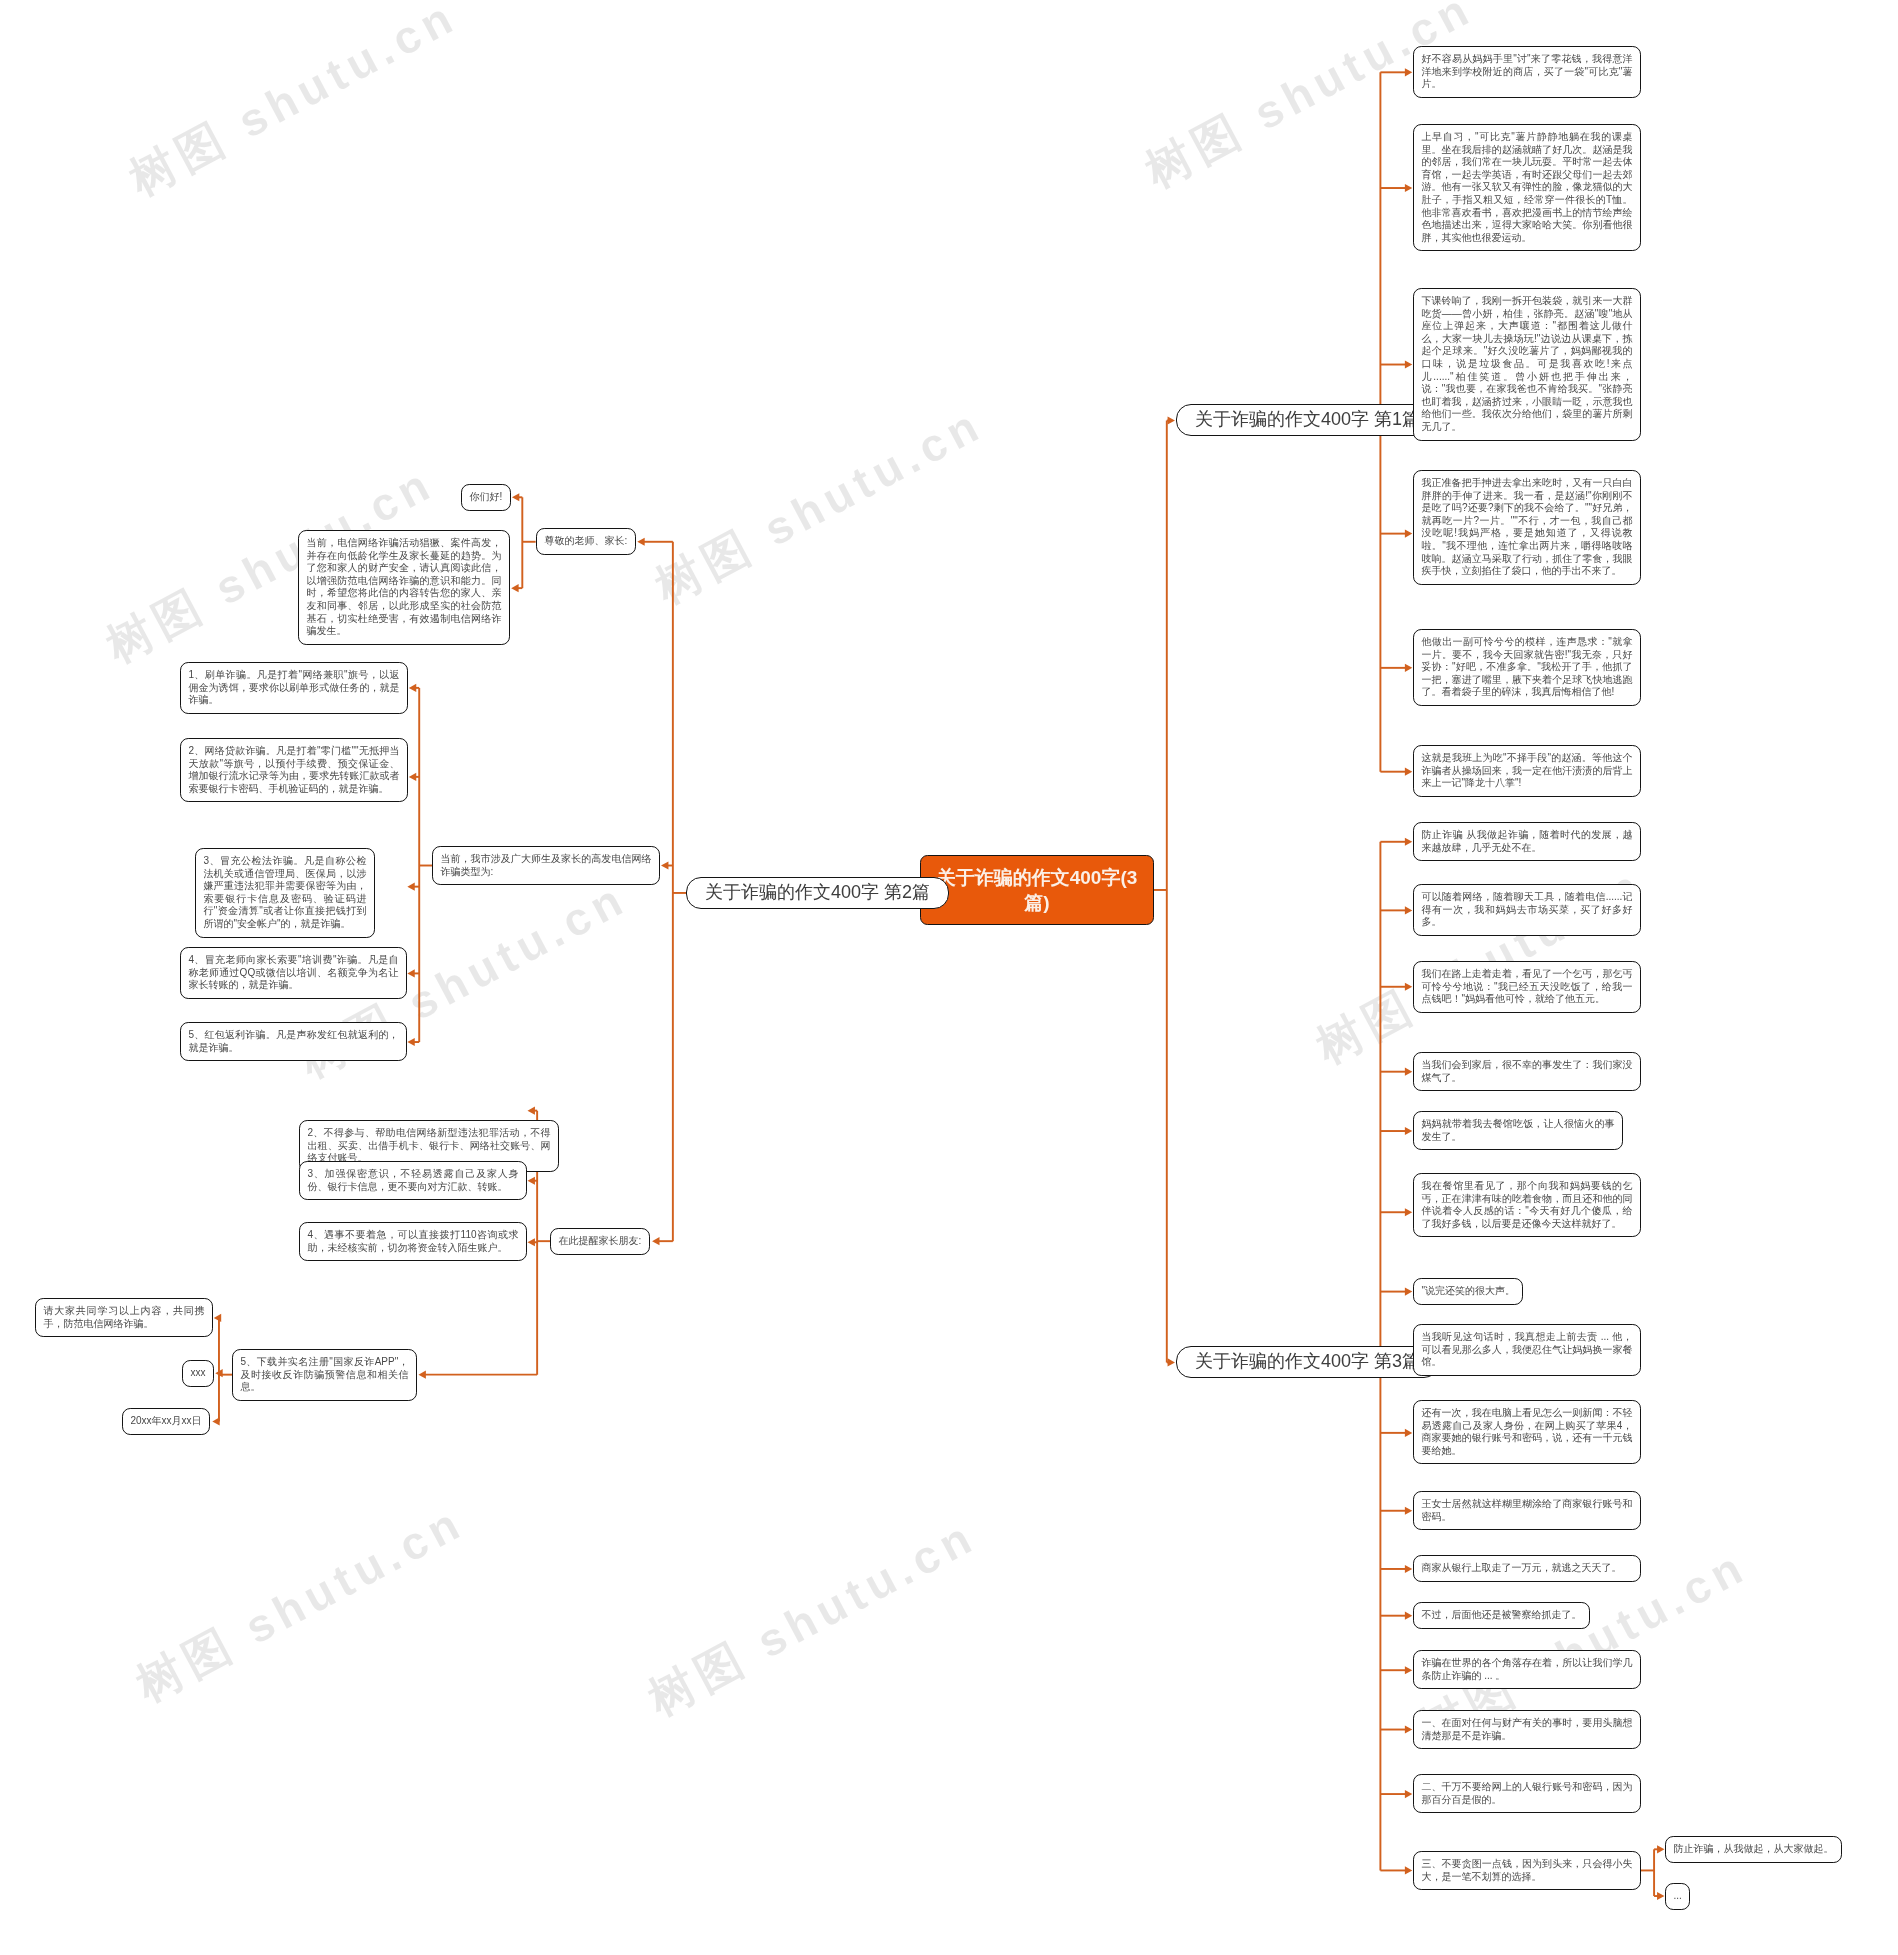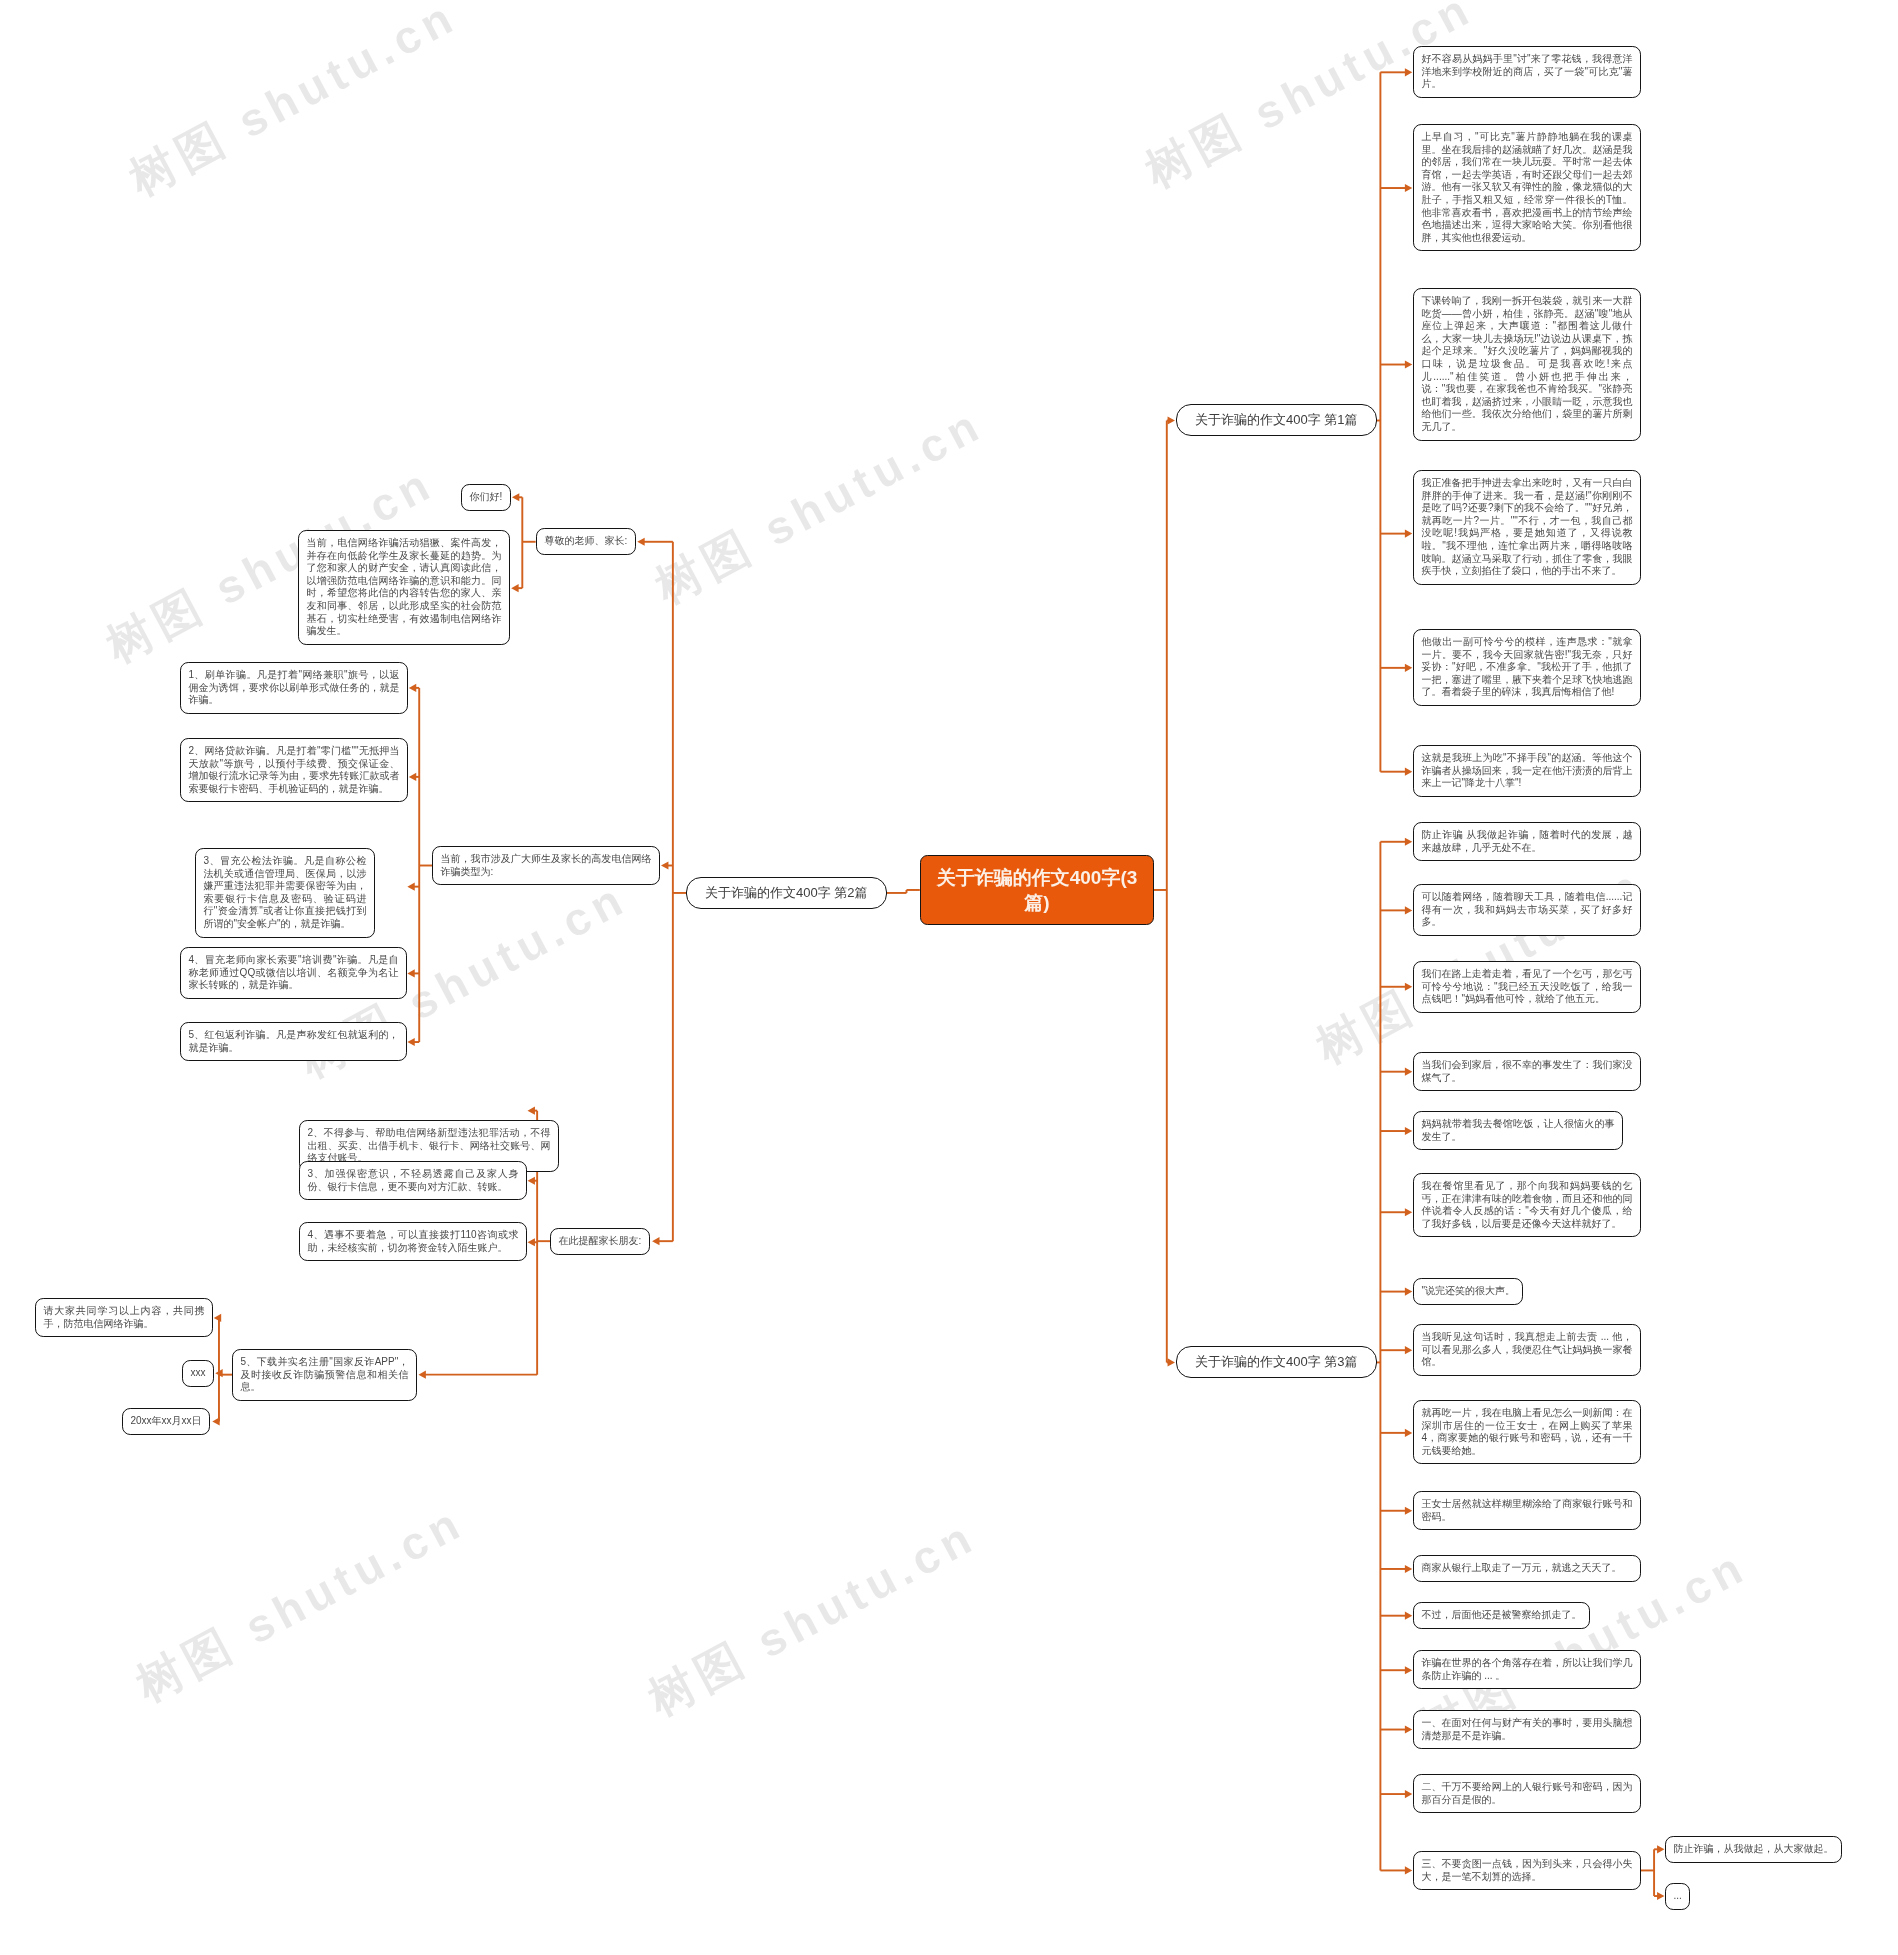--- a/index.html
+++ b/index.html
@@ -17,21 +17,21 @@
   #wires{position:absolute;left:0;top:0;z-index:2;}
   .node{
     position:absolute;box-sizing:border-box;z-index:3;
     background:#ffffff;border:1.5px solid #141414;
     color:#474747;font-size:10px;line-height:12.6px;
     padding:6px 7.4px;border-radius:8.2px;
     text-align:justify;
   }
   .nowrap{white-space:nowrap;text-align:right;}
   .pill{
-    border-radius:15px;font-size:13px;line-height:15px;
+    border-radius:15px;font-size:18px;line-height:15px;
     padding:7.4px 18px;white-space:nowrap;color:#3d3d3d;text-align:center;
   }
   .center{
     background:#E8590B;color:#FBEFE6;font-size:19px;line-height:25px;
     font-weight:bold;text-align:center;border-radius:7.4px;
     padding:9px 7.4px;border:1.9px solid #141414;
   }
 </style>
 </head>
 <body>
@@ -191,21 +191,21 @@
   <div class="node" id="nd-a6" style="left:1413px;top:745px;width:228px">这就是我班上为吃"不择手段"的赵涵。等他这个诈骗者从操场回来，我一定在他汗渍渍的后背上来上一记"降龙十八掌"!</div>
 
   <div class="node" id="nd-b1" style="left:1413px;top:822px;width:228px">防止诈骗 从我做起诈骗，随着时代的发展，越来越放肆，几乎无处不在。</div>
   <div class="node" id="nd-b2" style="left:1413px;top:884px;width:228px">可以随着网络，随着聊天工具，随着电信......记得有一次，我和妈妈去市场买菜，买了好多好多。</div>
   <div class="node" id="nd-b3" style="left:1413px;top:961px;width:228px">我们在路上走着走着，看见了一个乞丐，那乞丐可怜兮兮地说："我已经五天没吃饭了，给我一点钱吧！"妈妈看他可怜，就给了他五元。</div>
   <div class="node" id="nd-b4" style="left:1413px;top:1052px;width:228px">当我们会到家后，很不幸的事发生了：我们家没煤气了。</div>
   <div class="node" id="nd-b5" style="left:1413px;top:1111px;width:210px">妈妈就带着我去餐馆吃饭，让人很恼火的事发生了。</div>
   <div class="node" id="nd-b6" style="left:1413px;top:1173px;width:228px">我在餐馆里看见了，那个向我和妈妈要钱的乞丐，正在津津有味的吃着食物，而且还和他的同伴说着令人反感的话："今天有好几个傻瓜，给了我好多钱，以后要是还像今天这样就好了。</div>
   <div class="node nowrap" id="nd-b7" style="left:1413px;top:1278px">"说完还笑的很大声。</div>
   <div class="node" id="nd-b8" style="left:1413px;top:1324px;width:228px">当我听见这句话时，我真想走上前去责 ... 他，可以看见那么多人，我便忍住气让妈妈换一家餐馆。</div>
-  <div class="node" id="nd-b9" style="left:1413px;top:1400px;width:228px">就再吃一片，我在电脑上看见怎么一则新闻：在深圳市居住的一位王女士，在网上购买了苹果4，商家要她的银行账号和密码，说，还有一千元钱要给她。</div>
+  <div class="node" id="nd-b9" style="left:1413px;top:1400px;width:228px">还有一次，我在电脑上看见怎么一则新闻：不轻易透露自己及家人身份，在网上购买了苹果4，商家要她的银行账号和密码，说，还有一千元钱要给她。</div>
   <div class="node" id="nd-b10" style="left:1413px;top:1491px;width:228px">王女士居然就这样糊里糊涂给了商家银行账号和密码。</div>
   <div class="node" id="nd-b11" style="left:1413px;top:1555px;width:228px">商家从银行上取走了一万元，就逃之夭夭了。</div>
   <div class="node nowrap" id="nd-b12" style="left:1413px;top:1602px">不过，后面他还是被警察给抓走了。</div>
   <div class="node" id="nd-b13" style="left:1413px;top:1650px;width:228px">诈骗在世界的各个角落存在着，所以让我们学几条防止诈骗的 ... 。</div>
   <div class="node" id="nd-b14" style="left:1413px;top:1710px;width:228px">一、在面对任何与财产有关的事时，要用头脑想清楚那是不是诈骗。</div>
   <div class="node" id="nd-b15" style="left:1413px;top:1774px;width:228px">二、千万不要给网上的人银行账号和密码，因为那百分百是假的。</div>
   <div class="node" id="nd-b16" style="left:1413px;top:1851px;width:228px">三、不要贪图一点钱，因为到头来，只会得小失大，是一笔不划算的选择。</div>
   <div class="node nowrap" id="nd-c1" style="left:1665px;top:1836px">防止诈骗，从我做起，从大家做起。</div>
   <div class="node nowrap" id="nd-c2" style="left:1665px;top:1883px">...</div>
 

